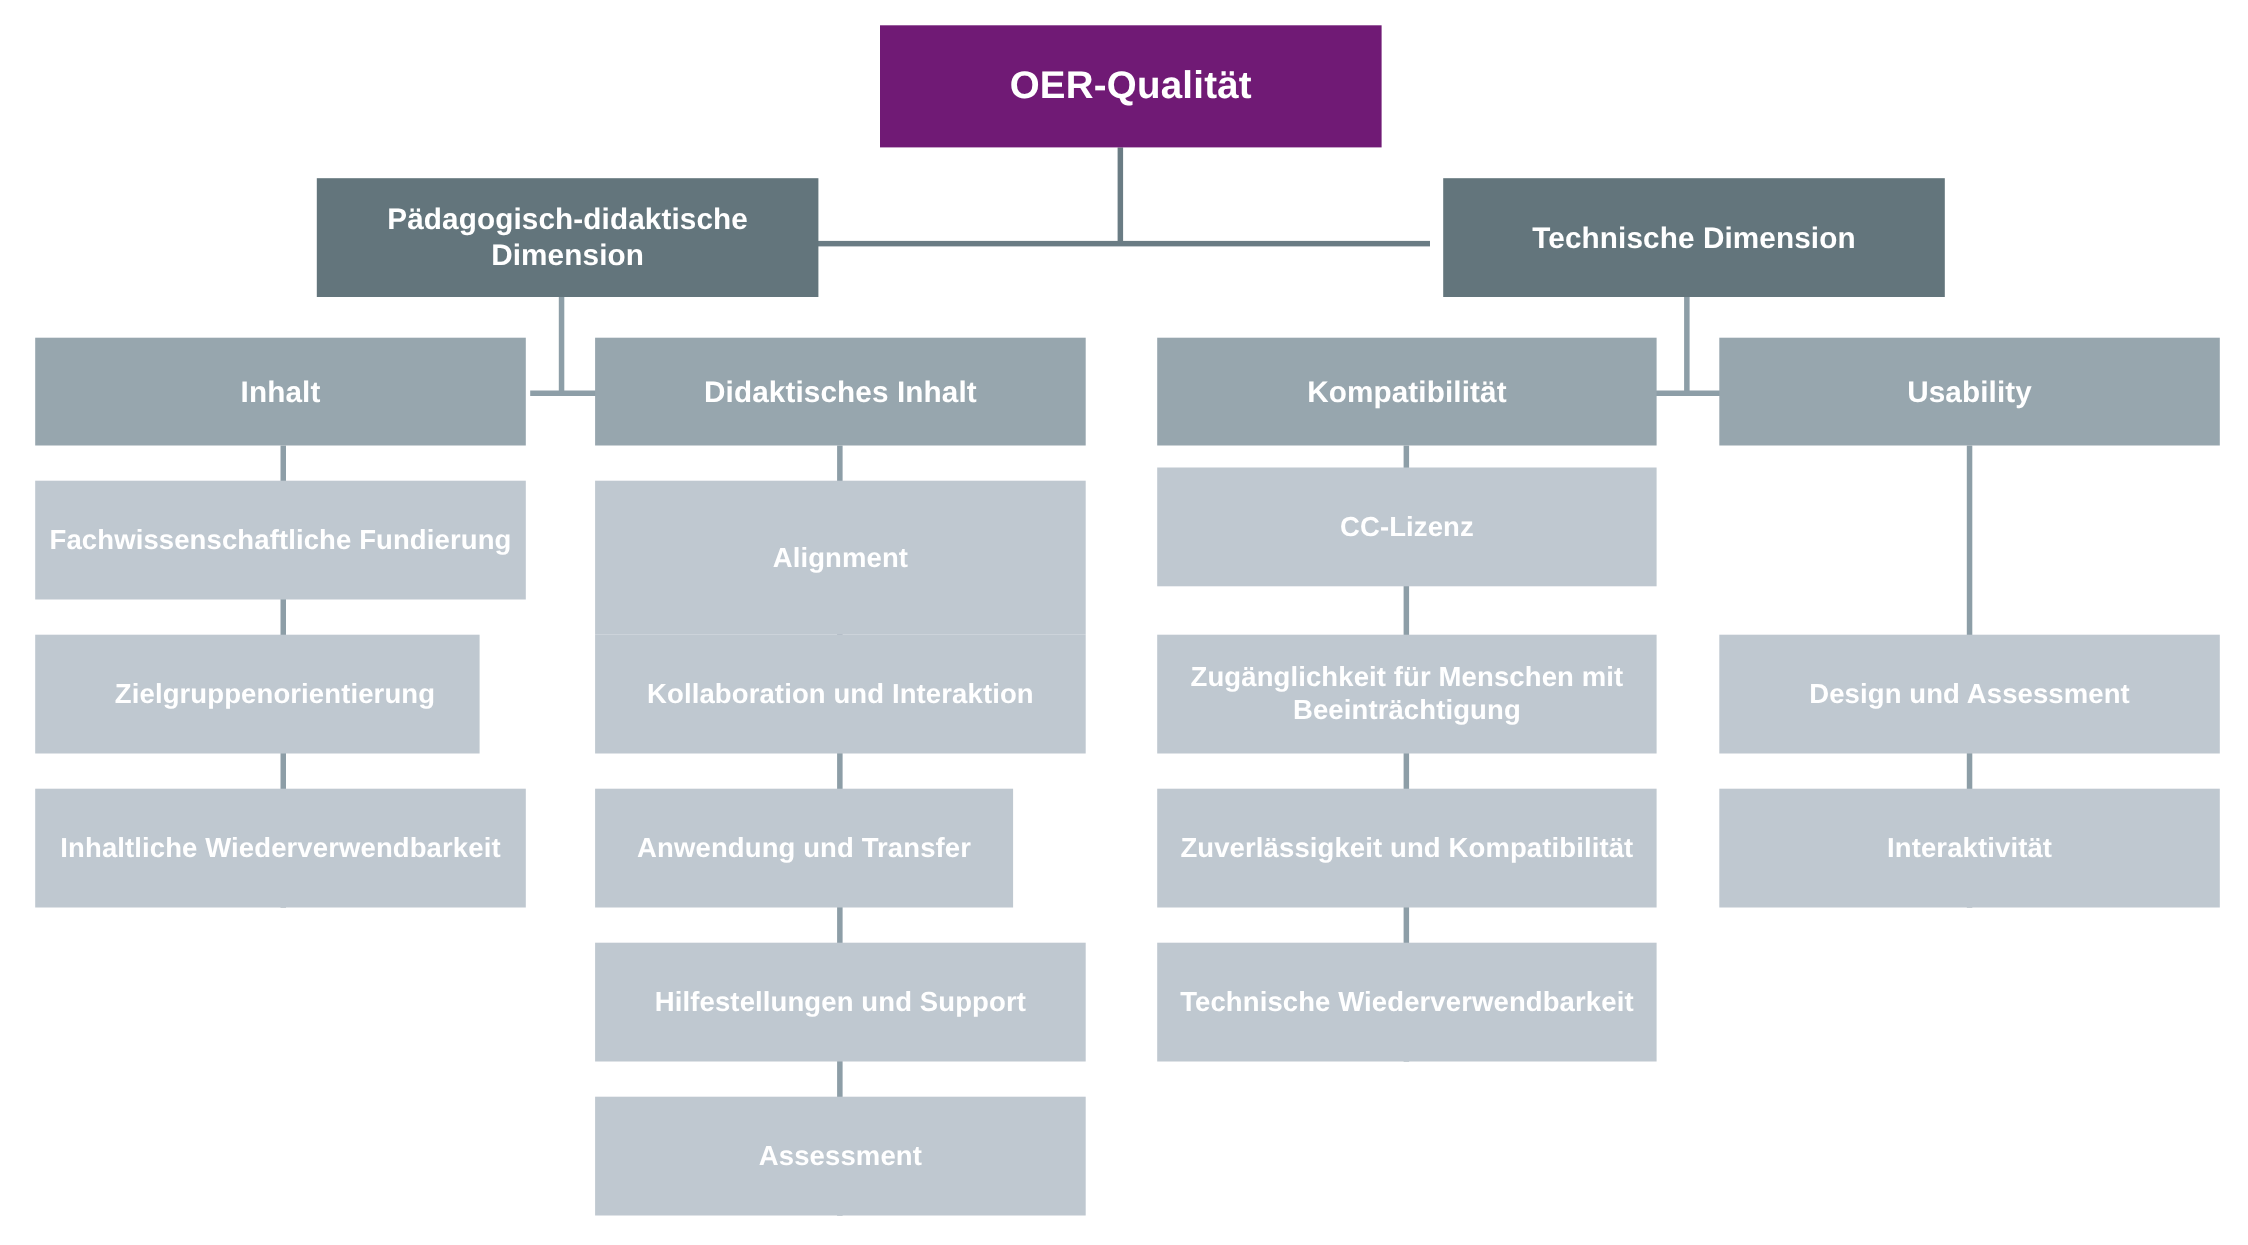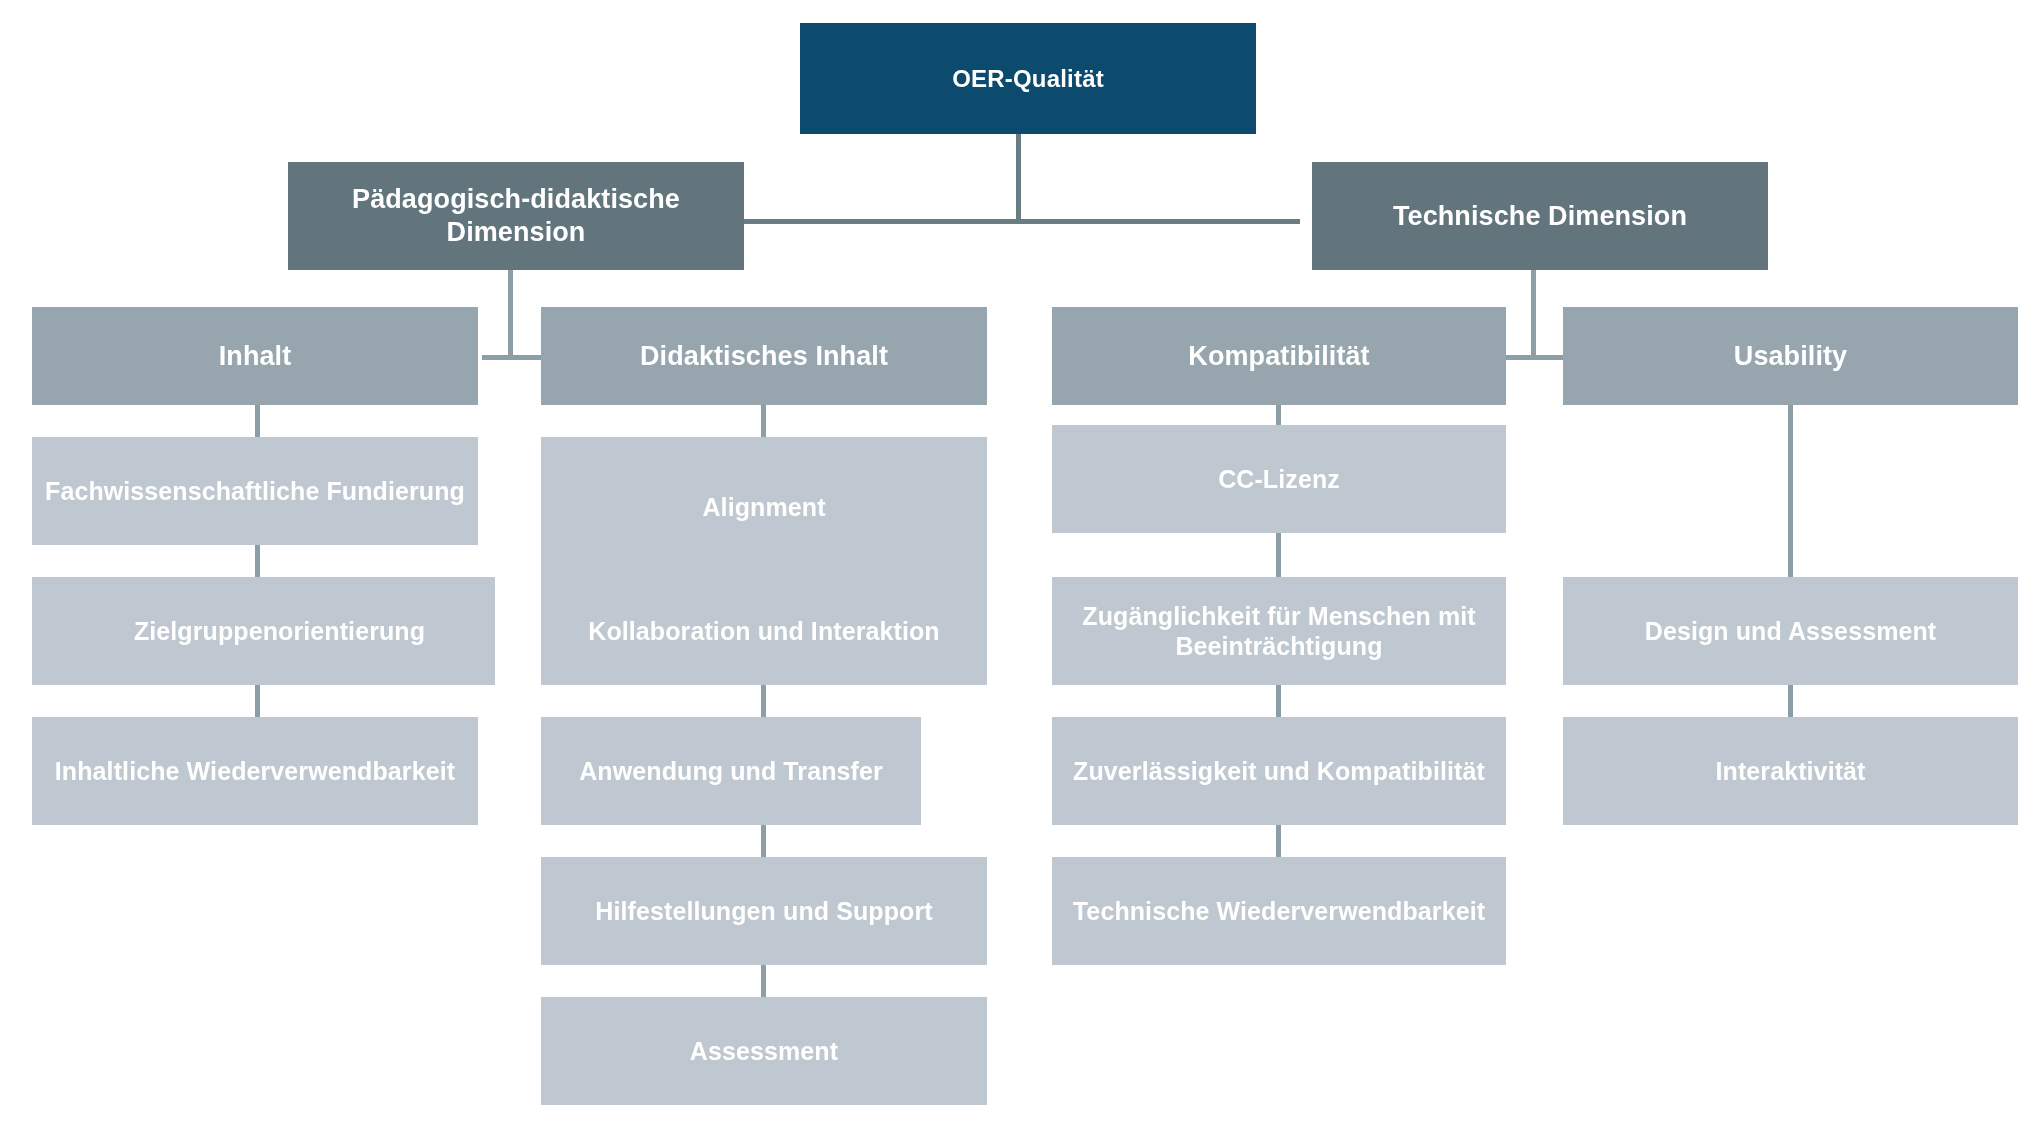--- a/index.html
+++ b/index.html
@@ -25,22 +25,22 @@
     justify-content: center;
     text-align: center;
     color: #ffffff;
     font-weight: bold;
     line-height: 1.22;
     box-sizing: border-box;
     padding: 4px 12px;
     z-index: 2;
   }
   .lvl-root {
-    background: #0c4a6e;
-    font-size: 24px;
+    background: #701a75;
+    font-size: 35px;
     letter-spacing: 0.2px;
   }
   .lvl-dim {
     background: #63757c;
     font-size: 27px;
     letter-spacing: 0.1px;
   }
   .lvl-cat {
     background: #97a6ae;
     font-size: 27px;
@@ -73,21 +73,21 @@
 
   <div class="connector" style="left:1531px; top:270px; width:5px; height:90px;"></div>
   <div class="connector" style="left:1505px; top:355px; width:60px; height:5px;"></div>
 
   <div class="connector" style="left:255px; top:405px; width:5px; height:420px;"></div>
 
   <div class="node lvl-cat" style="left:32px; top:307px; width:446px; height:98px;">Inhalt</div>
 
   <div class="node lvl-leaf" style="left:32px; top:437px; width:446px; height:108px;">Fachwissenschaftliche Fundierung</div>
 
-  <div class="node lvl-leaf" style="left:32px; top:577px; width:463px; height:108px;padding-left:44px;">Zielgruppenorientierung</div>
+  <div class="node lvl-leaf" style="left:32px; top:577px; width:404px; height:108px;padding-left:44px;">Zielgruppenorientierung</div>
 
   <div class="node lvl-leaf" style="left:32px; top:717px; width:446px; height:108px;">Inhaltliche Wiederverwendbarkeit</div>
 
   <div class="connector" style="left:761px; top:405px; width:5px; height:700px;"></div>
 
   <div class="node lvl-cat" style="left:541px; top:307px; width:446px; height:98px;">Didaktisches Inhalt</div>
 
   <div class="node lvl-leaf" style="left:541px; top:437px; width:446px; height:140px;">Alignment</div>
 
   <div class="node lvl-leaf" style="left:541px; top:577px; width:446px; height:108px;">Kollaboration und Interaktion</div>

